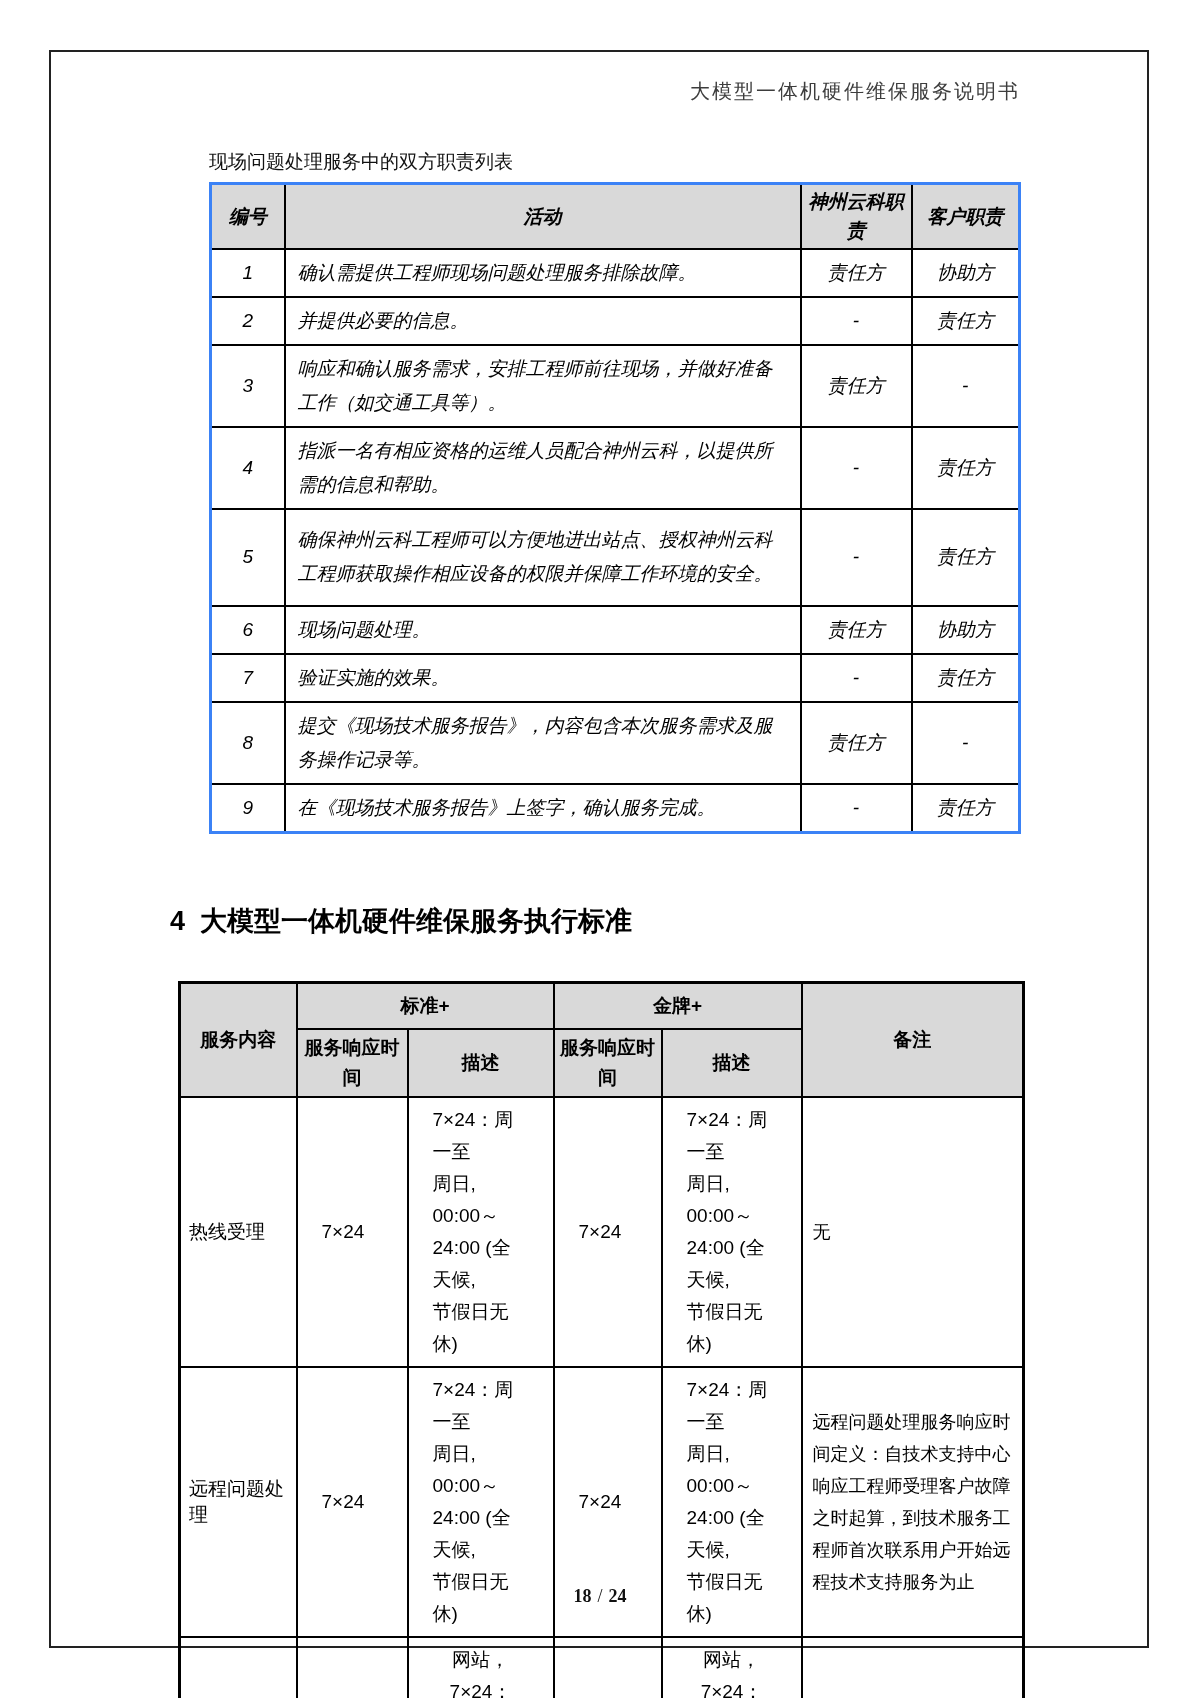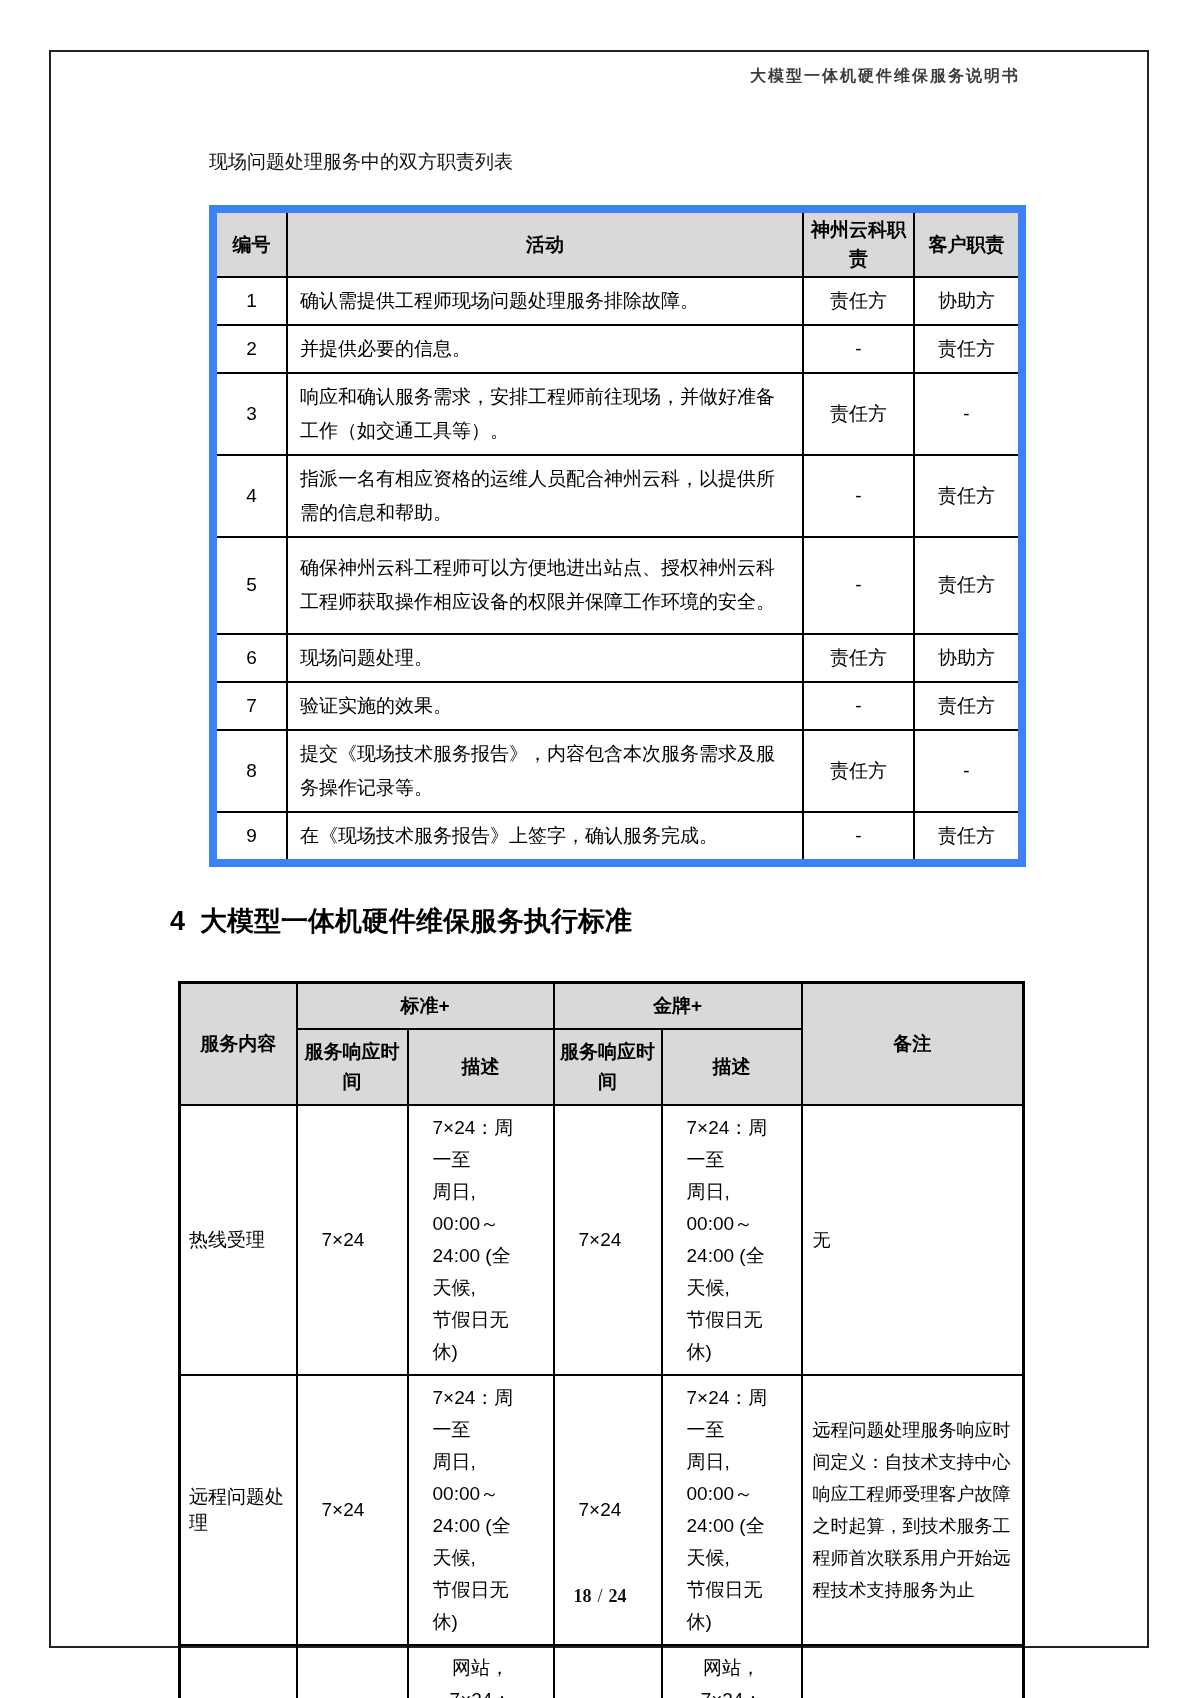--- a/index.html
+++ b/index.html
@@ -5,54 +5,53 @@
   html,body { margin:0; padding:0; background:#ffffff; }
   body {
     width:1200px; height:1698px; position:relative;
     font-family:"Liberation Sans", sans-serif; color:#000;
   }
   .page-border {
     position:absolute; left:49px; top:50px; width:1100px; height:1598px;
     border:2px solid #222; box-sizing:border-box; background:#fff;
   }
   .doc-header {
-    position:absolute; top:66px; left:0; width:1020px; text-align:right;
-    font-family:"Liberation Serif", serif; font-size:16px; color:#3d3d3d;
+    position:absolute; top:78px; left:0; width:1020px; text-align:right;
+    font-family:"Liberation Serif", serif; font-size:20px; color:#3d3d3d;
     letter-spacing:2px;
-    font-weight:bold;
   }
   .intro { position:absolute; top:149px; left:209px; font-size:19px; color:#111; }
 
   table { border-collapse:collapse; table-layout:fixed; }
   th, td { border:2px solid #000; vertical-align:middle; box-sizing:border-box; }
   th { background:#d9d9d9; font-weight:bold; font-size:19px; text-align:center; line-height:1.55; padding:2px 4px; }
 
   
-  .tbl-duties { position:absolute; left:209px; top:205px; width:809px; border:8px solid #3b82f6; }
+  .tbl-duties { position:absolute; left:209px; top:182px; width:809px; border:3px solid #3b82f6;font-style:italic; }
   .tbl-duties thead tr { height:64px; }
   .tbl-duties td { font-size:19px; }
   .tbl-duties td.c-no { text-align:center; }
   .tbl-duties td.c-act { text-align:left; padding:6px 12px; line-height:34px;margin-top:44px; }
   .tbl-duties td.c-role { text-align:center; }
   .tbl-duties tr.r-s { height:43px; }
   .tbl-duties tr.r-d { height:70px; }
   .tbl-duties tr.r-t { height:97px; }
 
   
   .sec-heading {
     position:absolute; left:170px; top:903px;
     font-size:27px; font-weight:bold; color:#000;
     display:flex; align-items:baseline;
   }
   .sec-heading .num { font-weight:600; margin-right:15px; }
 
   
   .tbl-std { position:absolute; left:178px; top:981px; width:844px; border:3px solid #000; }
   .tbl-std tr.hdr1 { height:46px; }
-  .tbl-std tr.hdr2 { height:76px; }
+  .tbl-std tr.hdr2 { height:68px; }
   .tbl-std tr.b1 { height:158px; }
   .tbl-std tr.b2 { height:198px; }
   .tbl-std tr.b3 { height:132px; }
   .tbl-std td { font-size:19px; }
   .tbl-std td.c-svc { text-align:left; padding:4px 8px; }
   .tbl-std td.c-time { text-align:left;padding-left:24px; }
   .tbl-std td.c-desc { text-align:left; padding:6px 24px; line-height:32px; white-space:pre-line; }
   .tbl-std td.c-desc.center { text-align:center;margin-left:7px; }
   .tbl-std td.c-remark { text-align:left; padding:6px 10px; line-height:32px; font-size:18px; }
 

